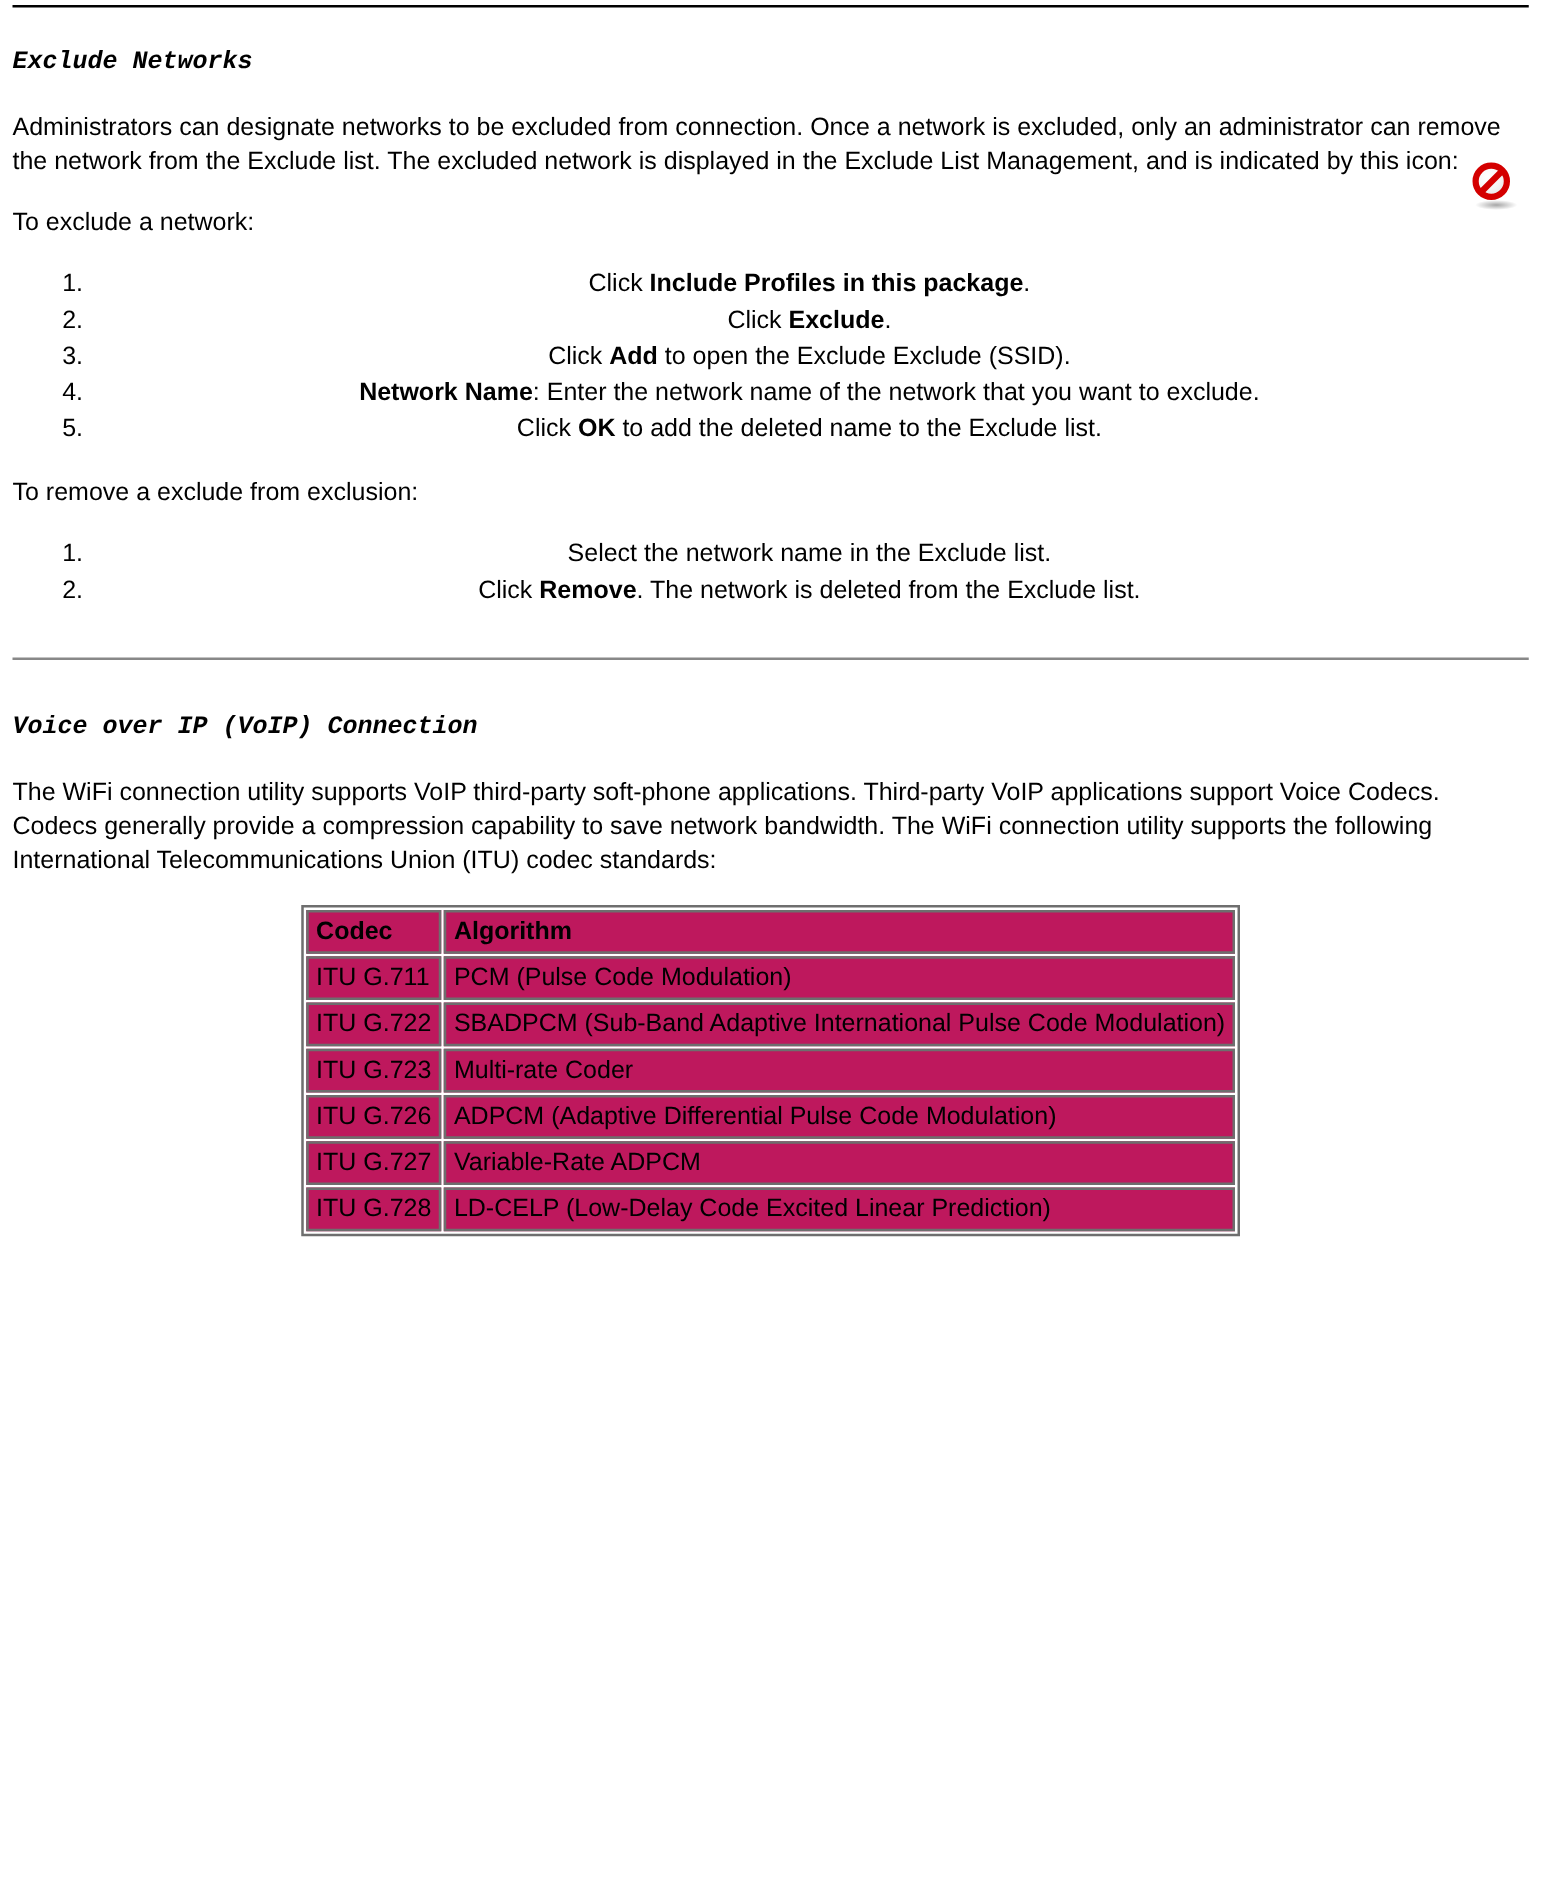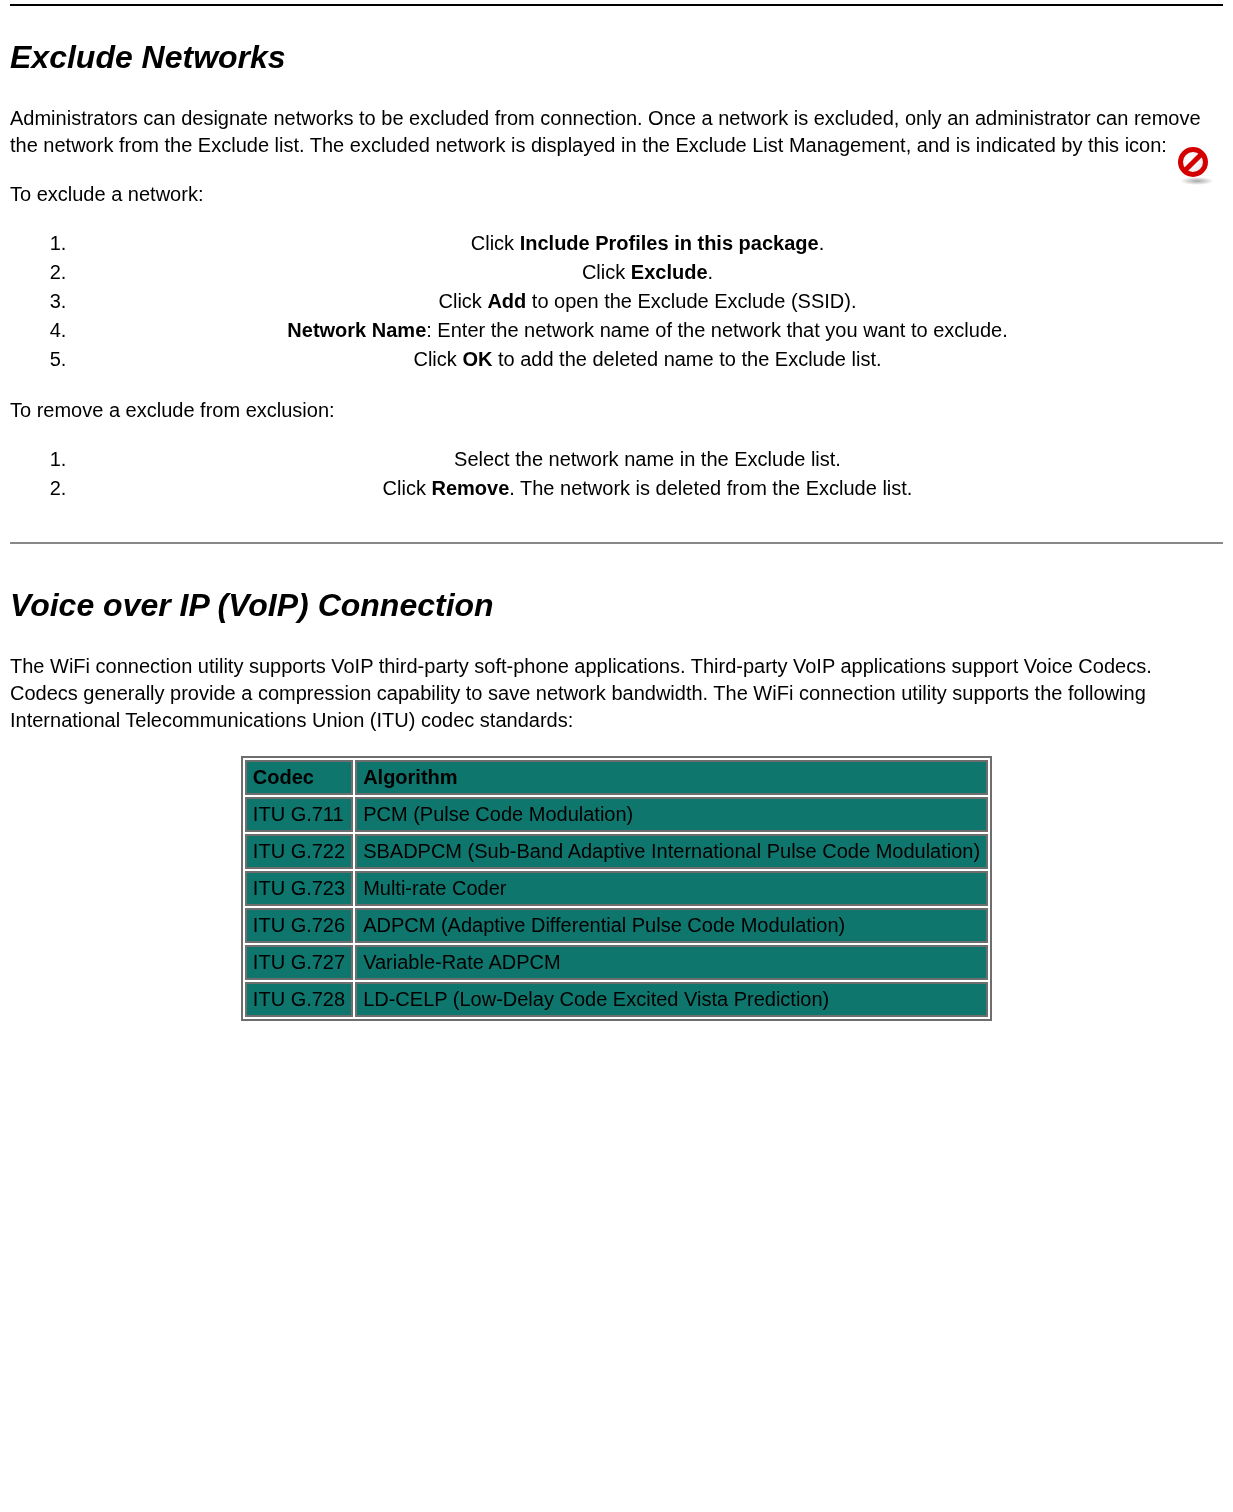--- a/index.html
+++ b/index.html
@@ -20,24 +20,25 @@
     border: none;
     border-top: 2px solid #000000;
     margin: 4px 0 30px 0;
   }
   hr.mid-rule {
     border: none;
     border-top: 2px solid #888888;
     margin: 40px 0 40px 0;
   }
   h2 {
-    font-size: 32px;
+    font-size: 20px;
     font-weight: bold;
     font-style: italic;
     margin: 24px 0 26px 0;
+    font-family: Liberation Mono, monospace;
   }
   p {
     margin: 0 0 22px 0;
   }
   .note-label {
     font-weight: bold;
   }
   ol {
     margin: 0 0 24px 0;
     padding-left: 62px;
@@ -98,21 +99,21 @@
     border-collapse: separate;
     border-spacing: 2px;
     margin: 0 auto;
     border: 2px solid #6e6e6e;
   }
   table.codec th, table.codec td {
     border: 2px solid #6e6e6e;
     padding: 2px 6px;
     text-align: left;
     font-size: 20px;
-    background: #0f766e;
+    background: #be185d;
     white-space: nowrap;
   }
   table.codec th {
     font-weight: bold;
   }
 </style>
 </head>
 <body>
 
 <div class="page">
@@ -178,19 +179,19 @@
       <tr>
         <td>ITU G.726</td>
         <td>ADPCM (Adaptive Differential Pulse Code Modulation)</td>
       </tr>
       <tr>
         <td>ITU G.727</td>
         <td>Variable-Rate ADPCM</td>
       </tr>
       <tr>
         <td>ITU G.728</td>
-        <td>LD-CELP (Low-Delay Code Excited Vista Prediction)</td>
+        <td>LD-CELP (Low-Delay Code Excited Linear Prediction)</td>
       </tr>
     </tbody>
       </table>
   </div>
 
 </div>
 
 </body></html>

